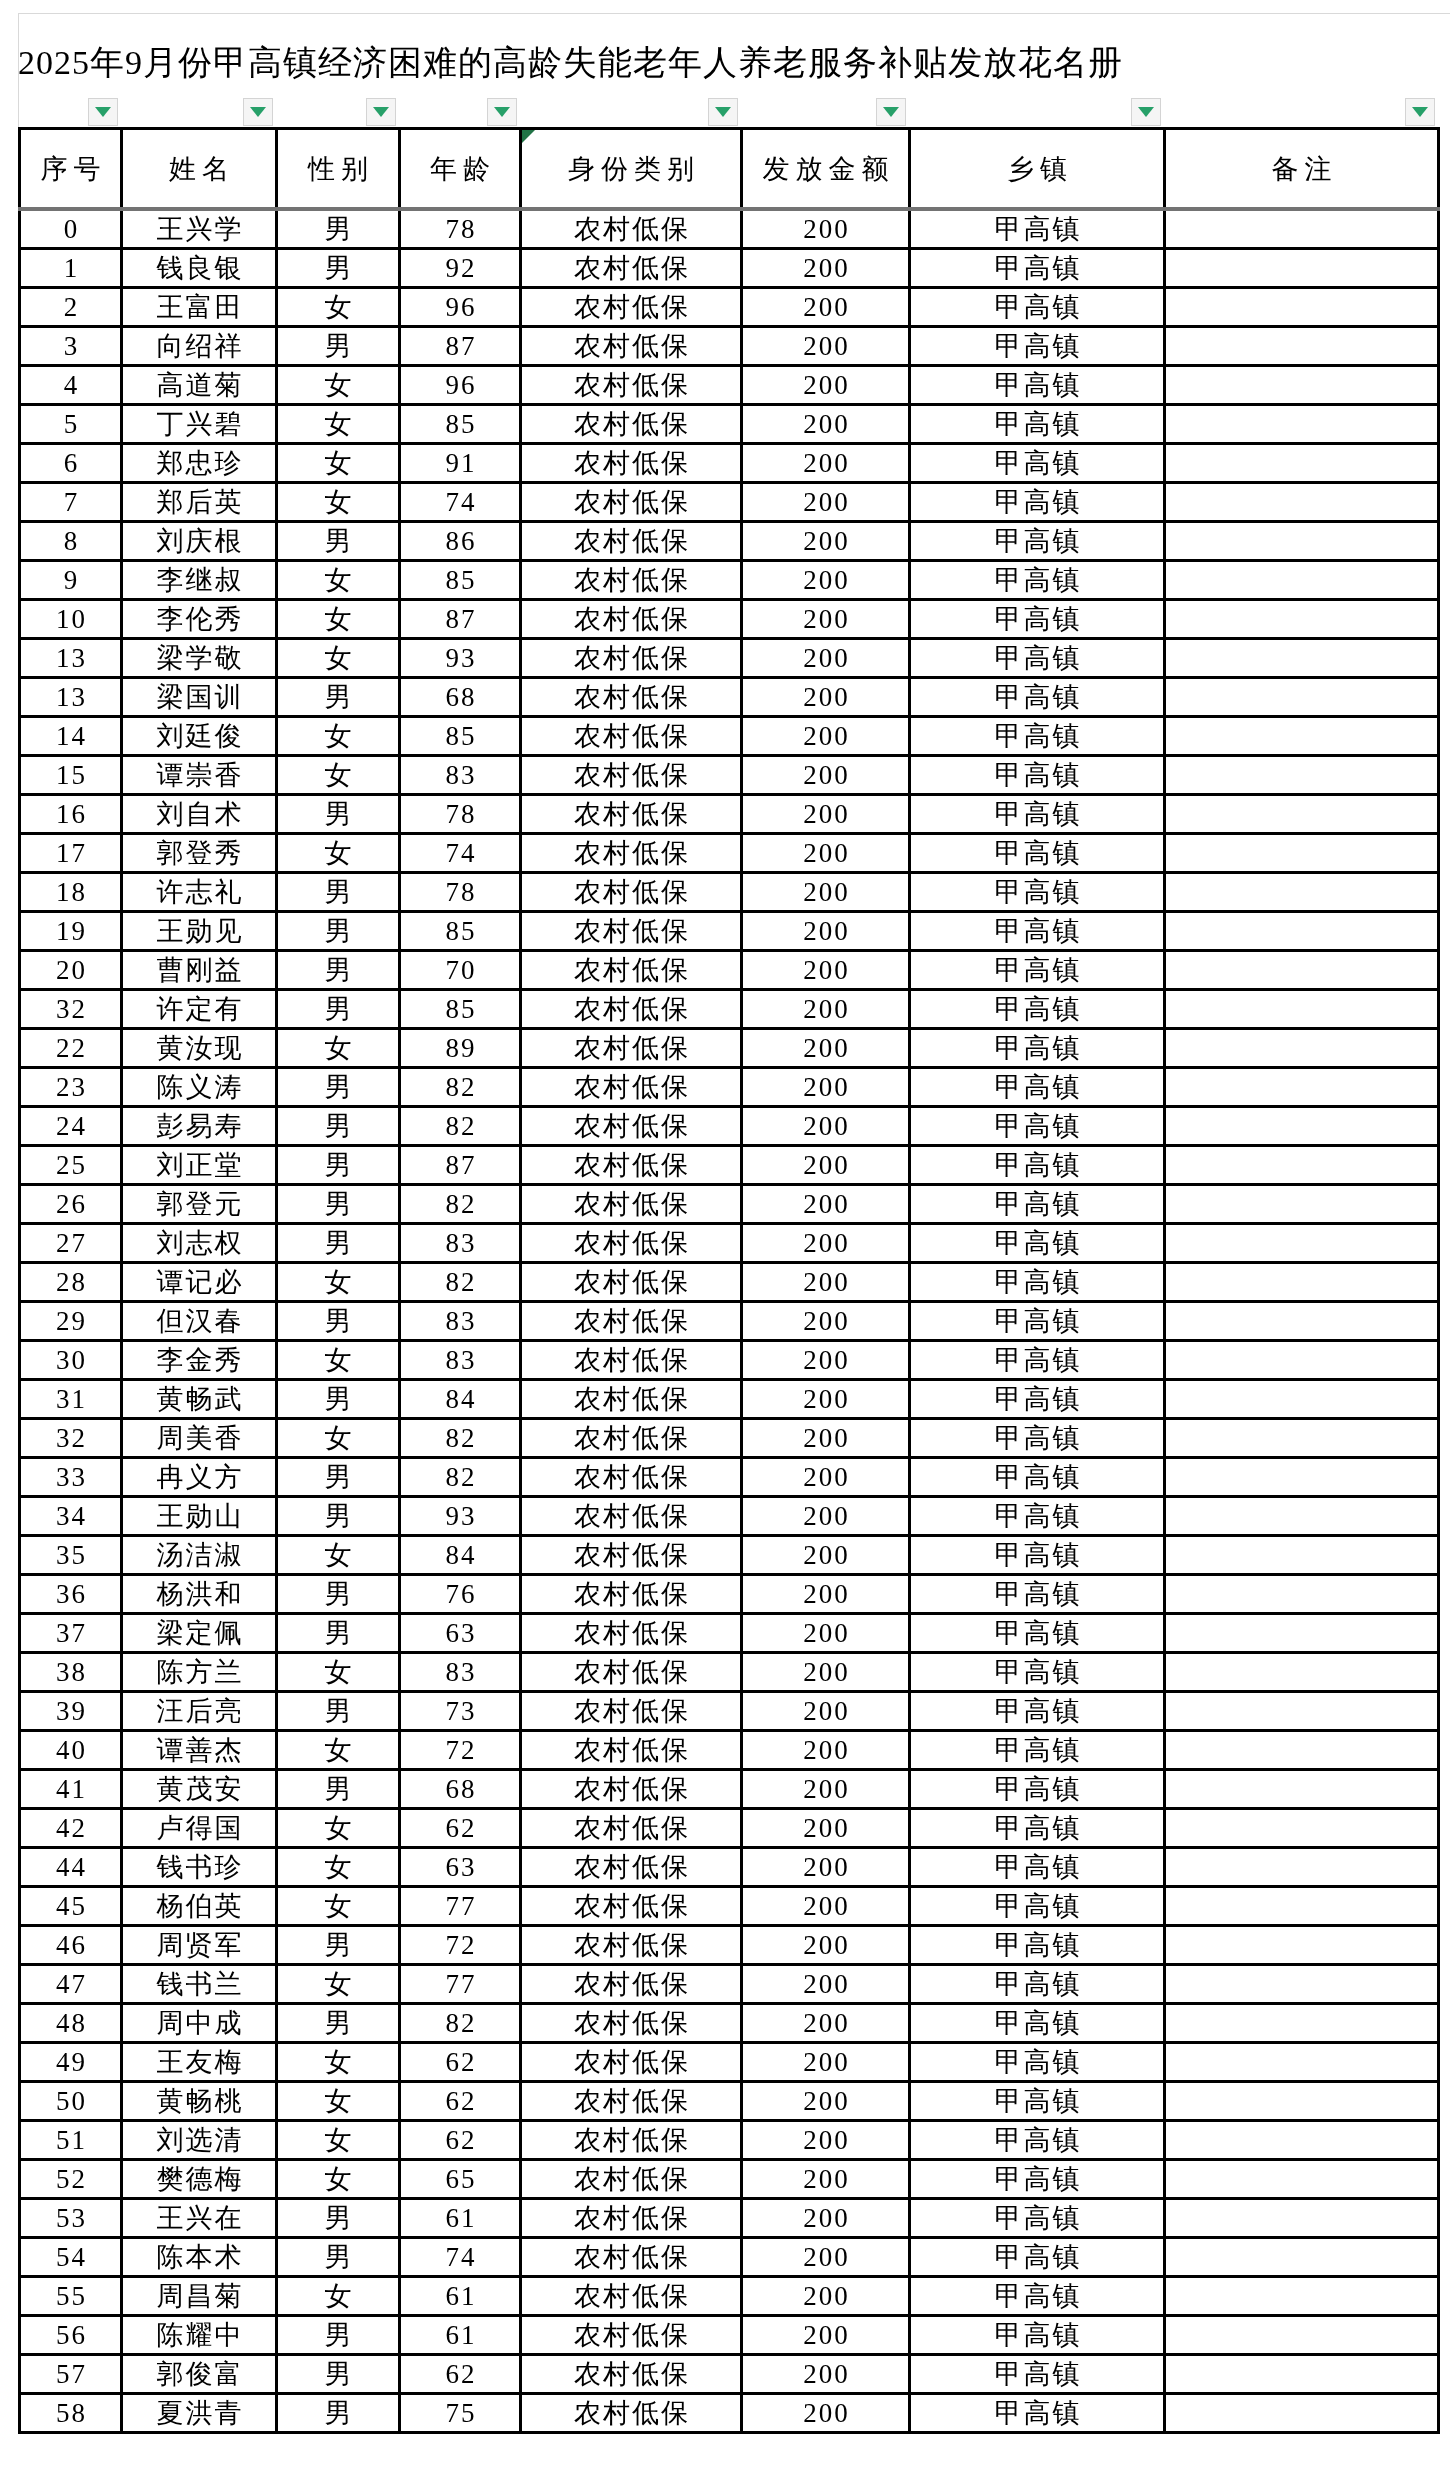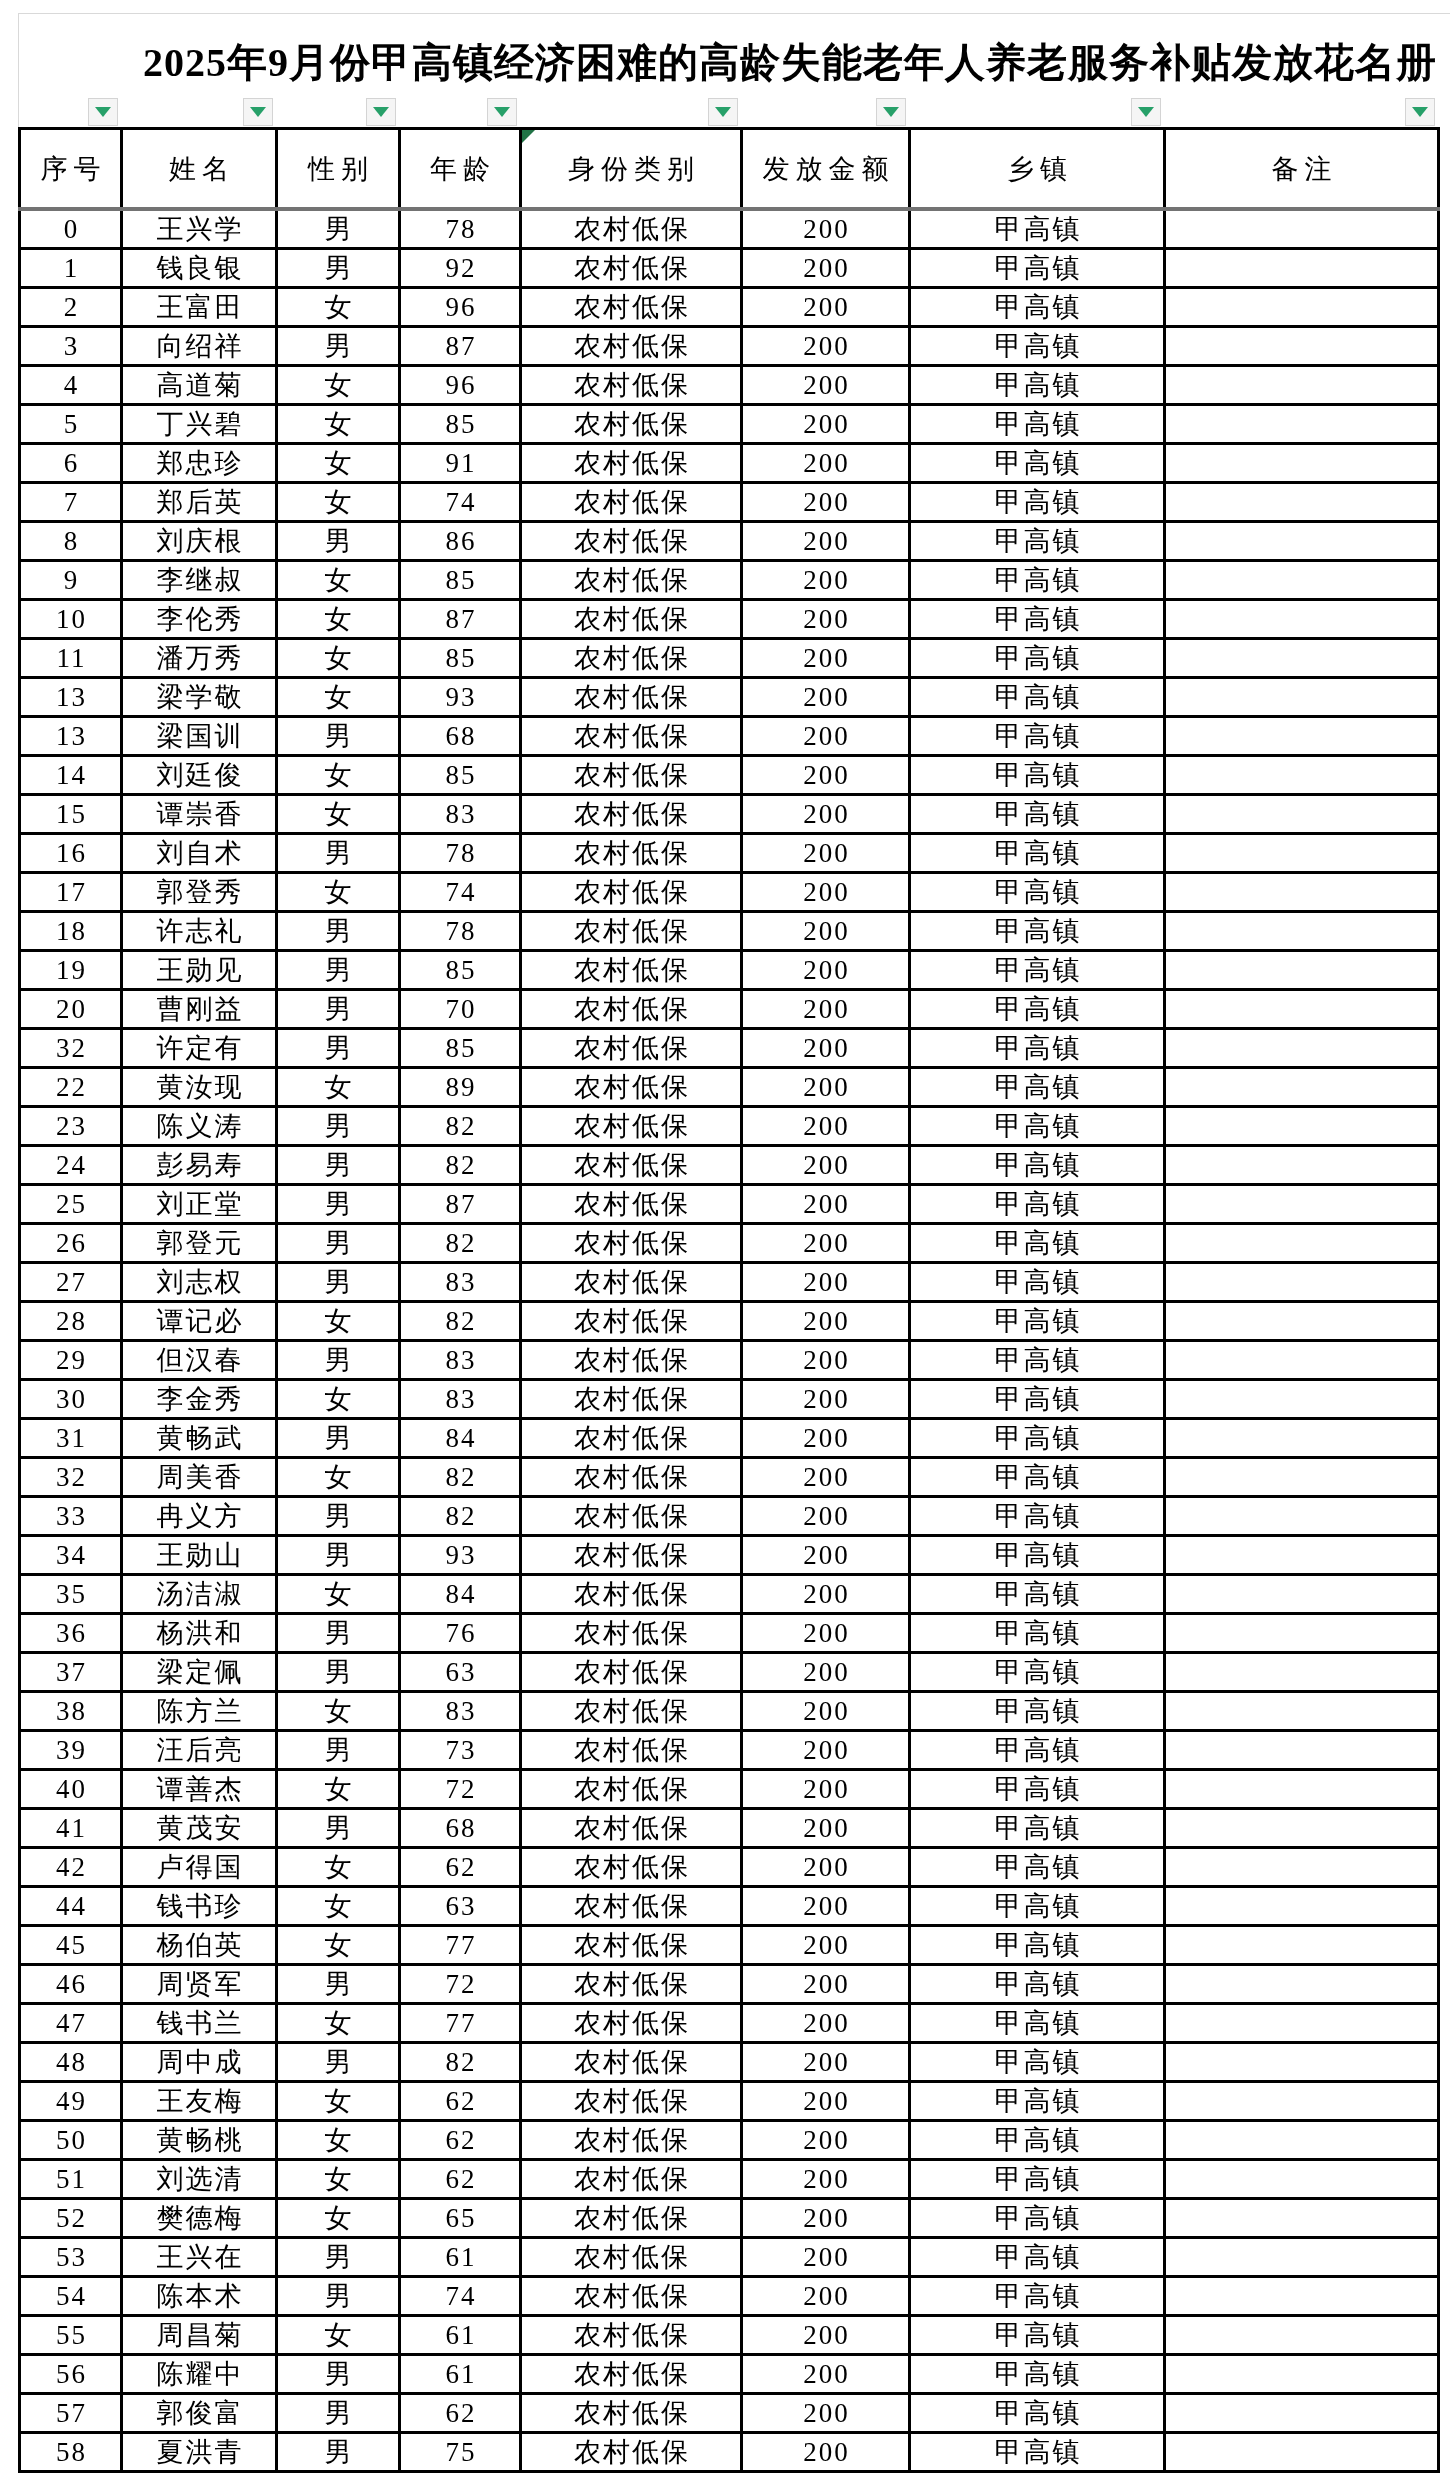--- a/index.html
+++ b/index.html
@@ -27,23 +27,23 @@
     position: absolute;
     left: 18px; top: 13px;
     width: 0; height: 114px;
     border-left: 1px solid #d9d9d9;
   }
   .title {
     position: absolute;
     left: 18px; top: 28px;
     width: 1419px; height: 70px;
     line-height: 70px;
-    text-align: right;
-    font-size: 40px;
-    font-weight: bold;
+    text-align: left;
+    font-size: 34px;
+    font-weight: normal;
     letter-spacing: 1px;
     white-space: nowrap;
   }
   
   .filter-btn {
     position: absolute;
     top: 98px;
     width: 30px; height: 28px;
     background: #f5f5f5;
     border: 1px solid #d4d4d4;
@@ -262,30 +262,20 @@
       <td>10</td>
       <td>李伦秀</td>
       <td>女</td>
       <td>87</td>
       <td>农村低保</td>
       <td>200</td>
       <td>甲高镇</td>
       <td></td>
     </tr>
         <tr>
-      <td>11</td>
-      <td>潘万秀</td>
-      <td>女</td>
-      <td>85</td>
-      <td>农村低保</td>
-      <td>200</td>
-      <td>甲高镇</td>
-      <td></td>
-    </tr>
-        <tr>
       <td>13</td>
       <td>梁学敬</td>
       <td>女</td>
       <td>93</td>
       <td>农村低保</td>
       <td>200</td>
       <td>甲高镇</td>
       <td></td>
     </tr>
         <tr>

